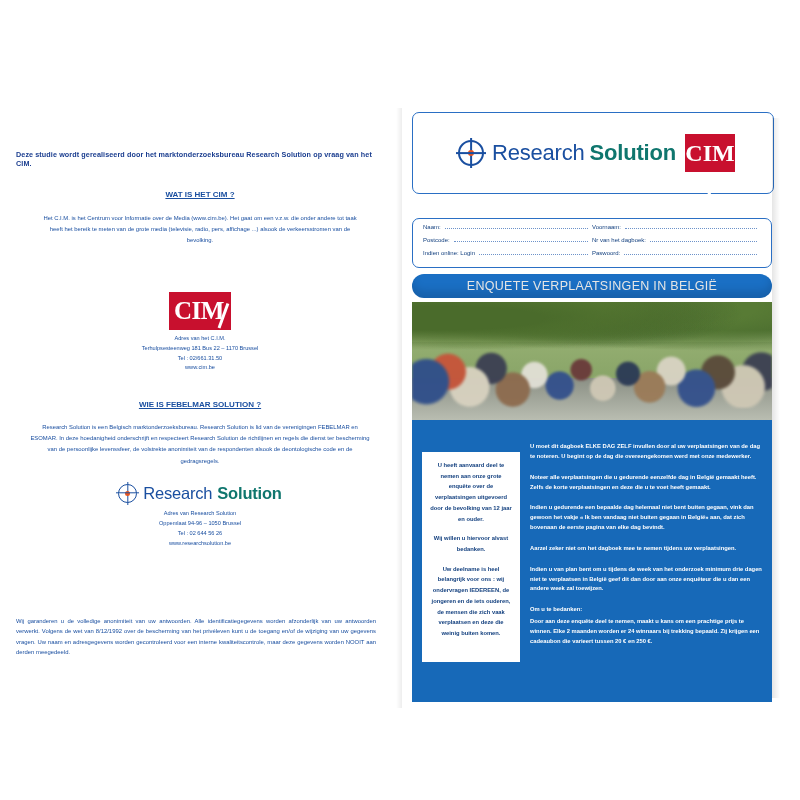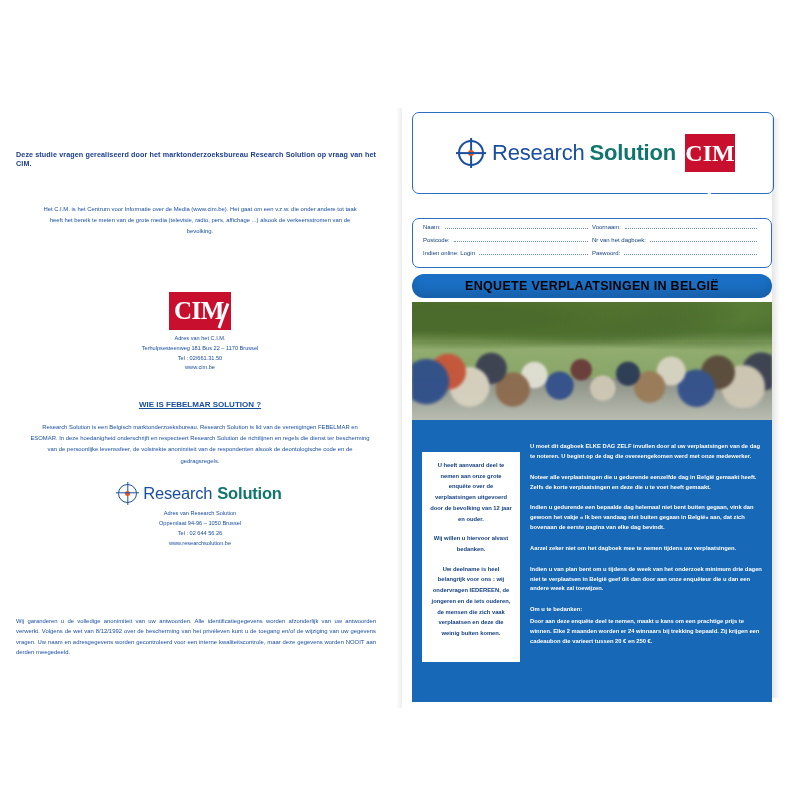--- a/index.html
+++ b/index.html
@@ -290,23 +290,23 @@
   }
 
   .banner {
     position: absolute;
     left: 12px;
     top: 274px;
     width: 360px;
     height: 24px;
     background: #1a6fc4;
     border-radius: 12px;
-    color: #000000;
+    color: #e5e5e5;
     font-size: 12.5px;
-    font-weight: bold;
+    font-weight: normal;
     text-align: center;
     line-height: 24px;
     letter-spacing: 0.3px;
     box-shadow: inset 0 -7px 9px rgba(0,0,0,0.13);
   }
 
   
   .photo {
     position: absolute;
     left: 12px;
@@ -413,23 +413,24 @@
     width: 6px;
     height: 600px;
     background: linear-gradient(90deg, rgba(0,0,0,0.0), rgba(0,0,0,0.07));
   }
 </style>
 </head>
 <body>
 
 <div class="left-page">
 
-  <div class="lead-line">Deze studie vragen gerealiseerd door het marktonderzoeksbureau Research Solution op vraag van het CIM.</div>
+  <div class="lead-line">Deze studie wordt gerealiseerd door het marktonderzoeksbureau Research Solution op vraag van het CIM.</div>
 
   <div class="sec-cim">
+    <div class="blue-head">WAT IS HET CIM ?</div>
     <div class="blue-body">Het C.I.M. is het Centrum voor Informatie over de Media (www.cim.be). Het gaat om een v.z.w. die onder andere tot taak heeft het bereik te meten van de grote media (televisie, radio, pers, affichage ...) alsook de verkeersstromen van de bevolking.</div>
   </div>
 
   <div class="cim-logo">
     <span>CIM</span><span class="slash"></span>
   </div>
 
   <div class="cim-address">
     <div>Adres van het C.I.M.</div>
     <div>Terhulpsesteenweg 181 Bus 22 – 1170 Brussel</div>

